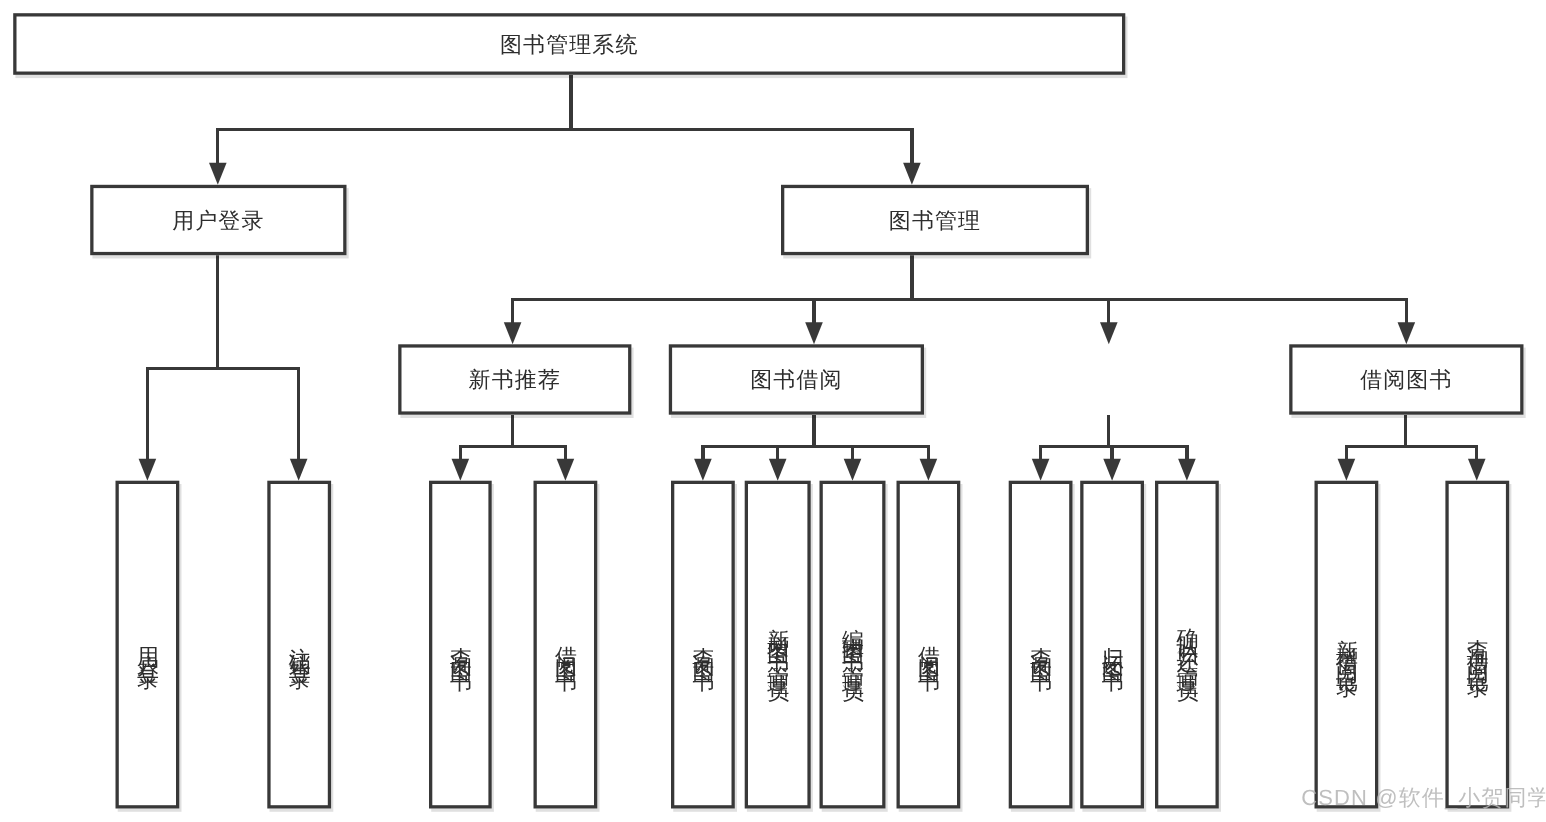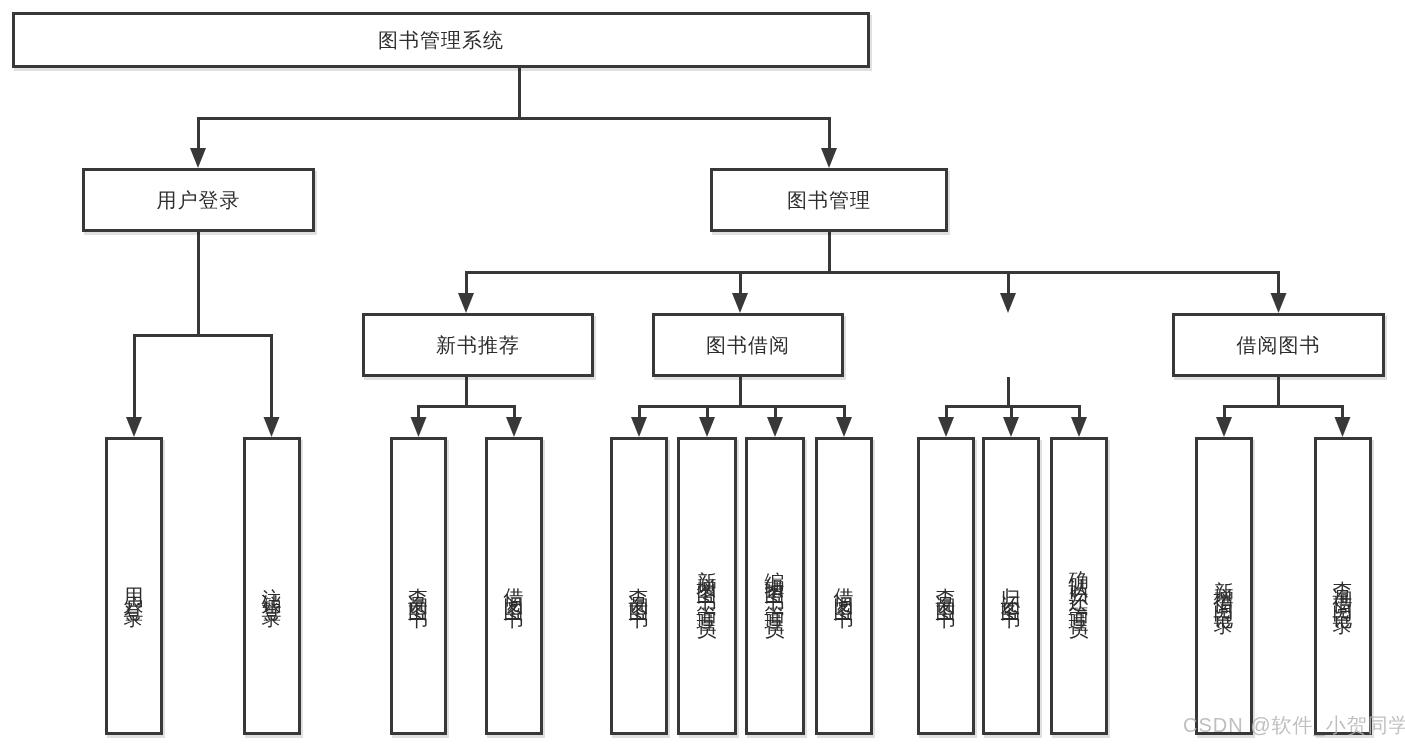--- a/index.html
+++ b/index.html
@@ -121,35 +121,35 @@
     <g>
       <line x1="1278" y1="377" x2="1278" y2="407.5"></line>
       <line x1="1222.5" y1="406" x2="1344" y2="406"></line>
       <line x1="1224" y1="406" x2="1224" y2="420"></line>
       <polygon points="1216,417 1232,417 1224,437"></polygon>
       <line x1="1342.5" y1="406" x2="1342.5" y2="420"></line>
       <polygon points="1334.5,417 1350.5,417 1342.5,437"></polygon>
     </g>
   </svg>
 
-  <div class="node h" style="left:12px;top:12px;width:858px;height:56px">
+  <div class="node h" style="left:12px;top:12px;width:1011px;height:56px">
     <span>图书管理系统</span>
   </div>
 
   <div class="node h" style="left:82px;top:168px;width:233px;height:64px">
     <span>用户登录</span>
   </div>
-  <div class="node h" style="left:710px;top:168px;width:238px;height:64px">
+  <div class="node h" style="left:710px;top:168px;width:280px;height:64px">
     <span>图书管理</span>
   </div>
 
-  <div class="node h" style="left:362px;top:313px;width:232px;height:64px">
+  <div class="node h" style="left:362px;top:313px;width:212px;height:64px">
     <span>新书推荐</span>
   </div>
-  <div class="node h" style="left:652px;top:313px;width:192px;height:64px">
+  <div class="node h" style="left:608px;top:313px;width:232px;height:64px">
     <span>图书借阅</span>
   </div>
   <div class="node h" style="left:1172px;top:313px;width:213px;height:64px">
     <span>借阅图书</span>
   </div>
 
   <div class="node leaf" style="left:105px;top:437px;width:58px;height:298px">
     <span>用户登录</span>
   </div>
   <div class="node leaf" style="left:243px;top:437px;width:58px;height:298px">

